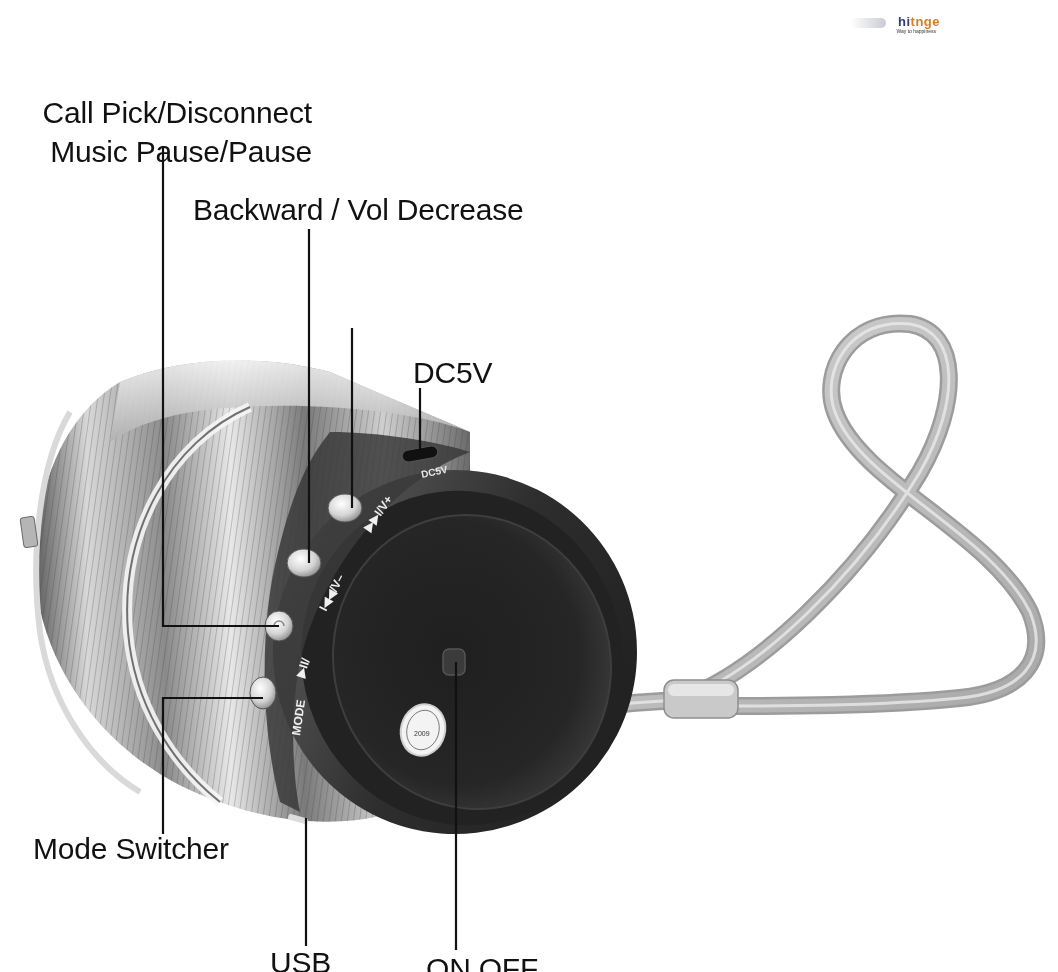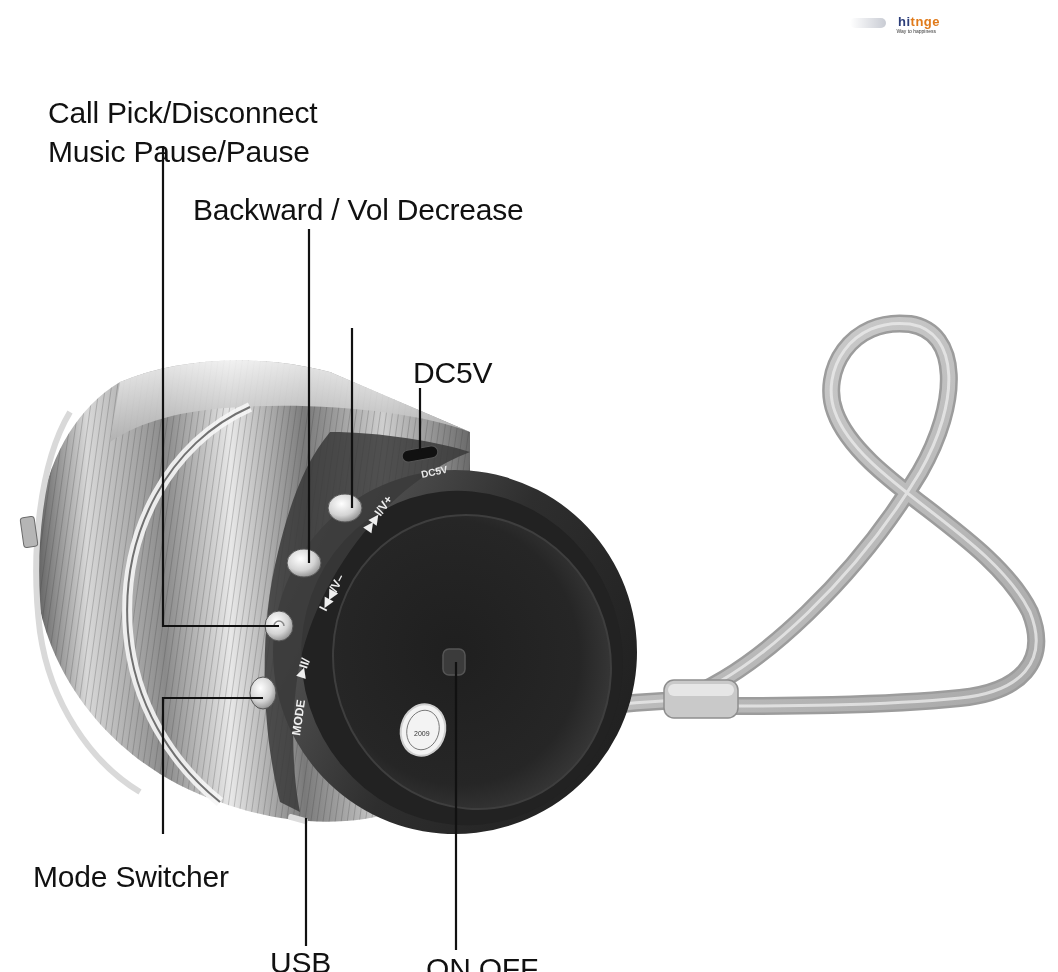--- a/index.html
+++ b/index.html
@@ -1,20 +1,20 @@
 <!DOCTYPE html>
 <html><head>
 <meta charset="utf-8">
 <style>
   html, body { margin: 0; padding: 0; background: #ffffff; }
   body { width: 1058px; height: 972px; position: relative; overflow: hidden;
          font-family: "Liberation Sans", sans-serif; color: #111; }
   .stage { position: absolute; left: 0; top: 12px; width: 946px; height: 972px; }
   .label { position: absolute; font-size: 30px; line-height: 34px; white-space: nowrap; color: #111; letter-spacing: -0.2px; }
-  .label.center { text-align: left; padding-left: 48px; }
+  .label.center { text-align: right; }
   .logo { position: absolute; right: 4px; top: 2px; width: 92px; height: 26px; }
   .logo .brand { position: absolute; right: 2px; top: 0; font-size: 13px; font-weight: bold; color: #e07a1a; letter-spacing: 0.5px; }
   .logo .brand .hi { color: #2c3e7a; }
   .logo .tag { position: absolute; right: 6px; top: 14px; font-size: 5px; color: #333; }
   .logo .cloud { position: absolute; left: 0; top: 4px; width: 36px; height: 10px; border-radius: 8px;
                  background: linear-gradient(90deg, rgba(200,200,210,0), #c9ccd4); }
   svg { position: absolute; left: 0; top: 0; }
 </style>
 </head>
 <body>
@@ -141,17 +141,17 @@
       <polyline points="163,822 163,686 263,686"></polyline>
       <line x1="306" y1="806" x2="306" y2="934"></line>
       <line x1="456" y1="650" x2="456" y2="938"></line>
     </g>
   </svg>
 
   <div class="label center" style="left:0px; top:84px; width:312px;">Call Pick/Disconnect</div>
   <div class="label center" style="left:0px; top:123px; width:312px;">Music Pause/Pause</div>
   <div class="label" style="left:193px; top:181px;text-align:right;">Backward / Vol Decrease</div>
   <div class="label" style="left:413px; top:344px;">DC5V</div>
-  <div class="label" style="left:33px; top:820px;margin-top:28px;">Mode Switcher</div>
+  <div class="label" style="left:33px; top:820px;">Mode Switcher</div>
   <div class="label" style="left:270px; top:934px;">USB</div>
   <div class="label" style="left:426px; top:940px;">ON OFF</div>
 
 </div>
 
 </body></html>

